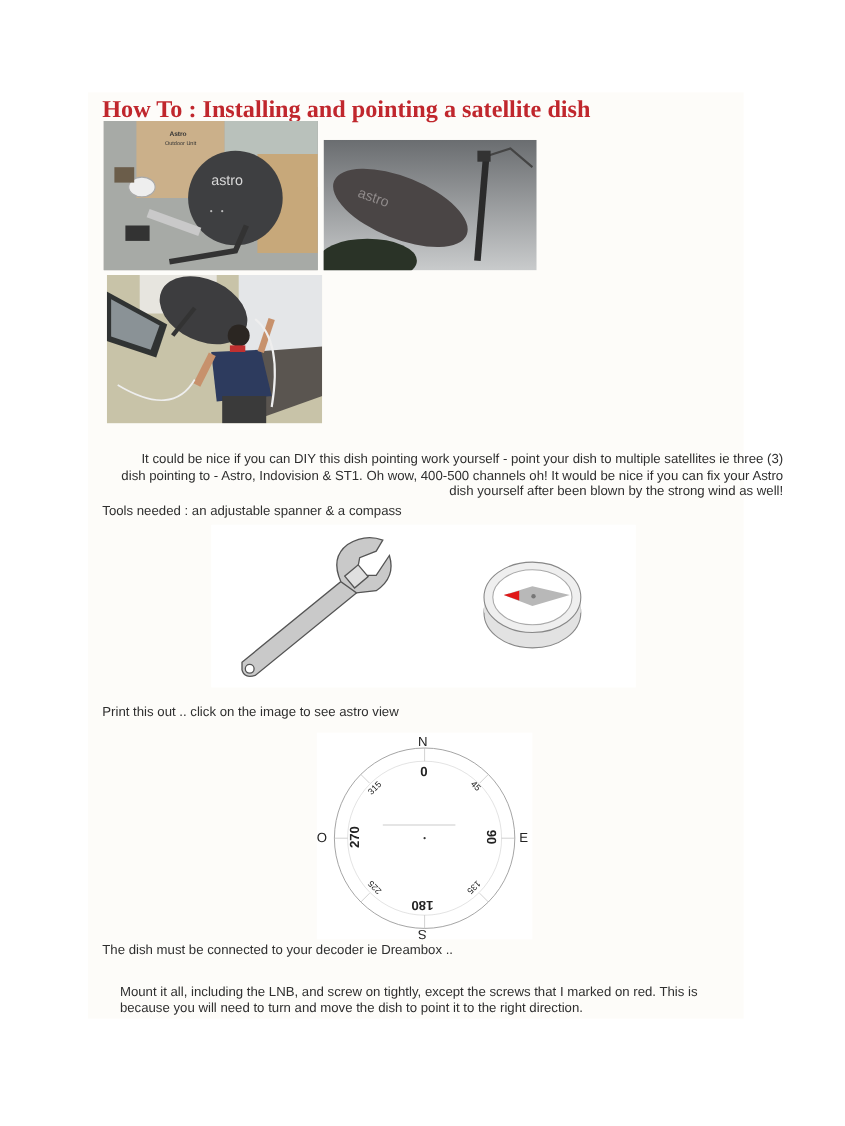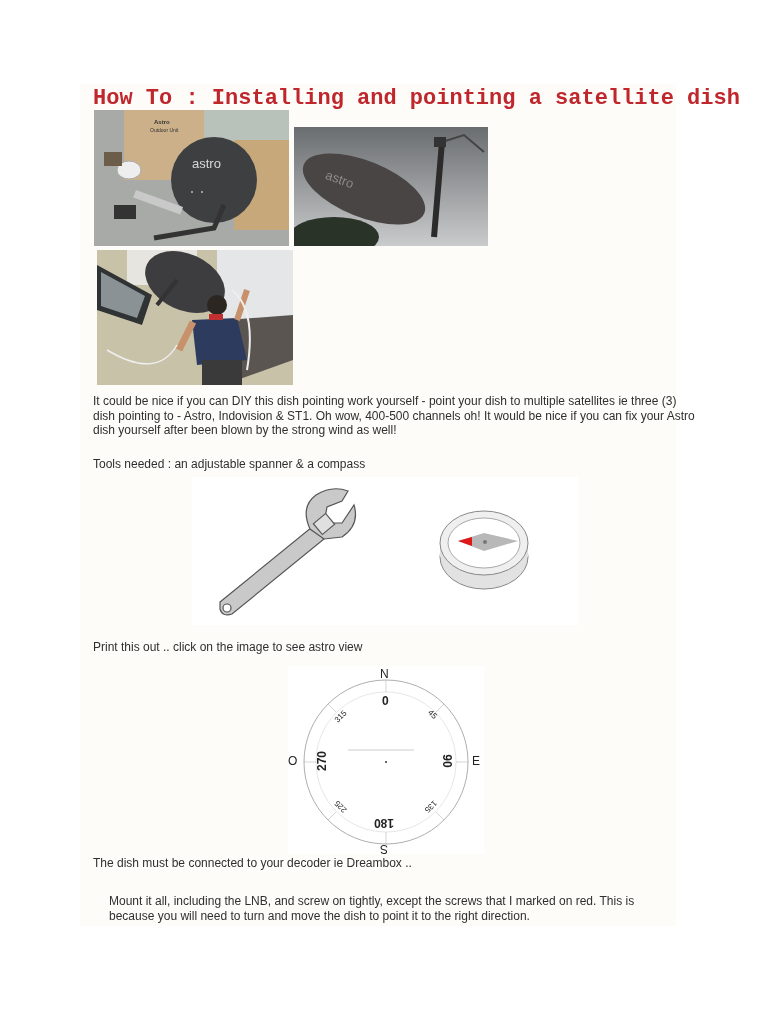--- a/index.html
+++ b/index.html
@@ -1,18 +1,18 @@
 <!DOCTYPE html>
 <html><head>
 <meta charset="utf-8">
 <style>
   html, body { margin:0; padding:0; background:#ffffff; }
   body { width:768px; height:1024px; position:relative; overflow:hidden; font-family:"Liberation Sans", sans-serif; }
   .page { position:absolute; left:80px; top:84px; width:596px; height:842px; background:#fdfcf9; }
-  .title { position:absolute; left:93px; top:86px; font-family:Liberation Mono, monospace; font-weight:bold; font-size:22px; color:#c0272d; letter-spacing:0px; white-space:nowrap; }
+  .title { position:absolute; left:93px; top:86px; font-family:Liberation Serif, serif; font-weight:bold; font-size:22px; color:#c0272d; letter-spacing:0px; white-space:nowrap; }
   .photo { position:absolute; overflow:hidden; }
   .photo svg { display:block; }
   .para { position:absolute; left:93px; font-size:12px; line-height:14.6px; color:#2f2f2f; width:590px; }
   .tools-box { position:absolute; left:192px; top:477px; width:386px; height:148px; background:#ffffff; }
   .compass-card { position:absolute; left:288px; top:666px; width:196px; height:188px; background:#ffffff; }
   .dir { position:absolute; font-size:12px; color:#222; font-family:"Liberation Sans", sans-serif; }
 </style>
 </head>
 <body>
 
@@ -74,21 +74,21 @@
     <rect x="105" y="110" width="40" height="25" fill="#3a3a3a"></rect>
     <path d="M96 72 L82 100" stroke="#c7916c" stroke-width="7"></path>
     <path d="M140 70 L150 40" stroke="#c7916c" stroke-width="6"></path>
     <path d="M60 55 L80 30" stroke="#333" stroke-width="4"></path>
     <path d="M135 40 Q160 60 150 120" stroke="#eee" stroke-width="2" fill="none"></path>
     <path d="M10 100 Q60 130 80 95" stroke="#eee" stroke-width="1.5" fill="none"></path>
     <rect x="112" y="64" width="14" height="6" fill="#c03030"></rect>
   </svg>
 </div>
 
-<p class="para" style="top:394px;margin:0;width:603px;">It could be nice if you can DIY this dish pointing work yourself - point your dish to multiple satellites ie three (3) dish pointing to - Astro, Indovision &amp; ST1. Oh wow, 400-500 channels oh! It would be nice if you can fix your Astro dish yourself after been blown by the strong wind as well!</p>
+<p class="para" style="top:394px;margin:16px;width:603px;text-align:right;">It could be nice if you can DIY this dish pointing work yourself - point your dish to multiple satellites ie three (3) dish pointing to - Astro, Indovision &amp; ST1. Oh wow, 400-500 channels oh! It would be nice if you can fix your Astro dish yourself after been blown by the strong wind as well!</p>
 
 <p class="para" style="top:457px;margin:0;">Tools needed : an adjustable spanner &amp; a compass</p>
 
 <div class="tools-box">
   <svg width="386" height="148" viewBox="0 0 386 148" style="position:absolute;left:0;top:0;">
 
     <g stroke="#555" stroke-width="1.2" fill="#c9c9c9">
       <path d="M28 125 L120 50 L132 62 L40 137 Q30 140 28 132 Z"></path>
       <circle cx="35" cy="131" r="4" fill="#fff"></circle>
       <path d="M118 52 Q108 30 124 18 Q140 8 156 14 L150 24 L135 30 L132 46 L150 46 L162 28 Q168 48 150 60 L132 62 Z"></path>

